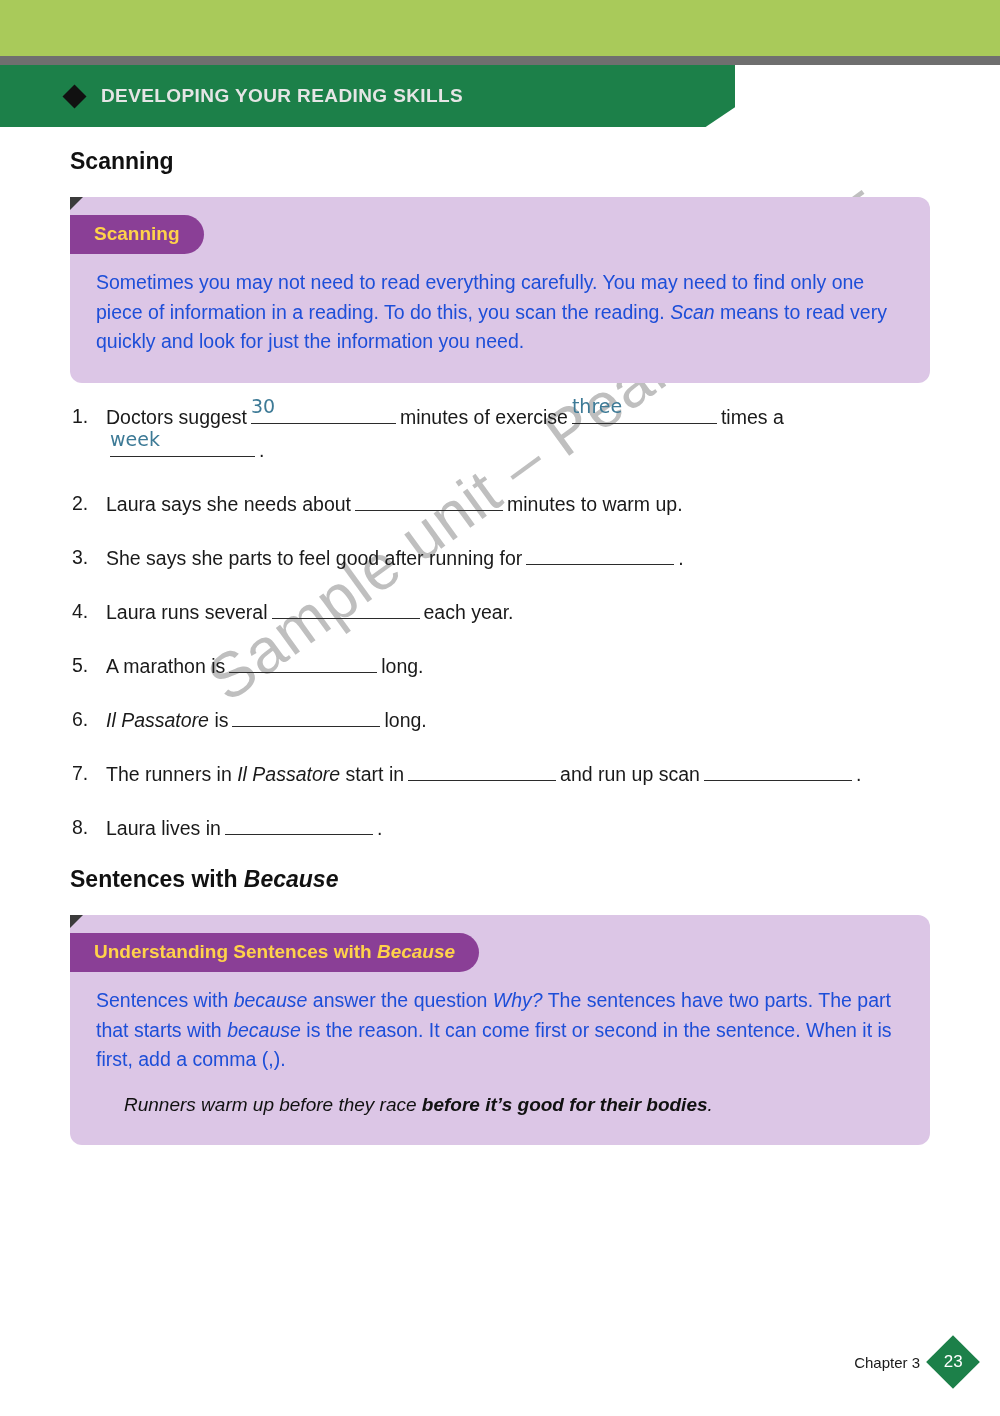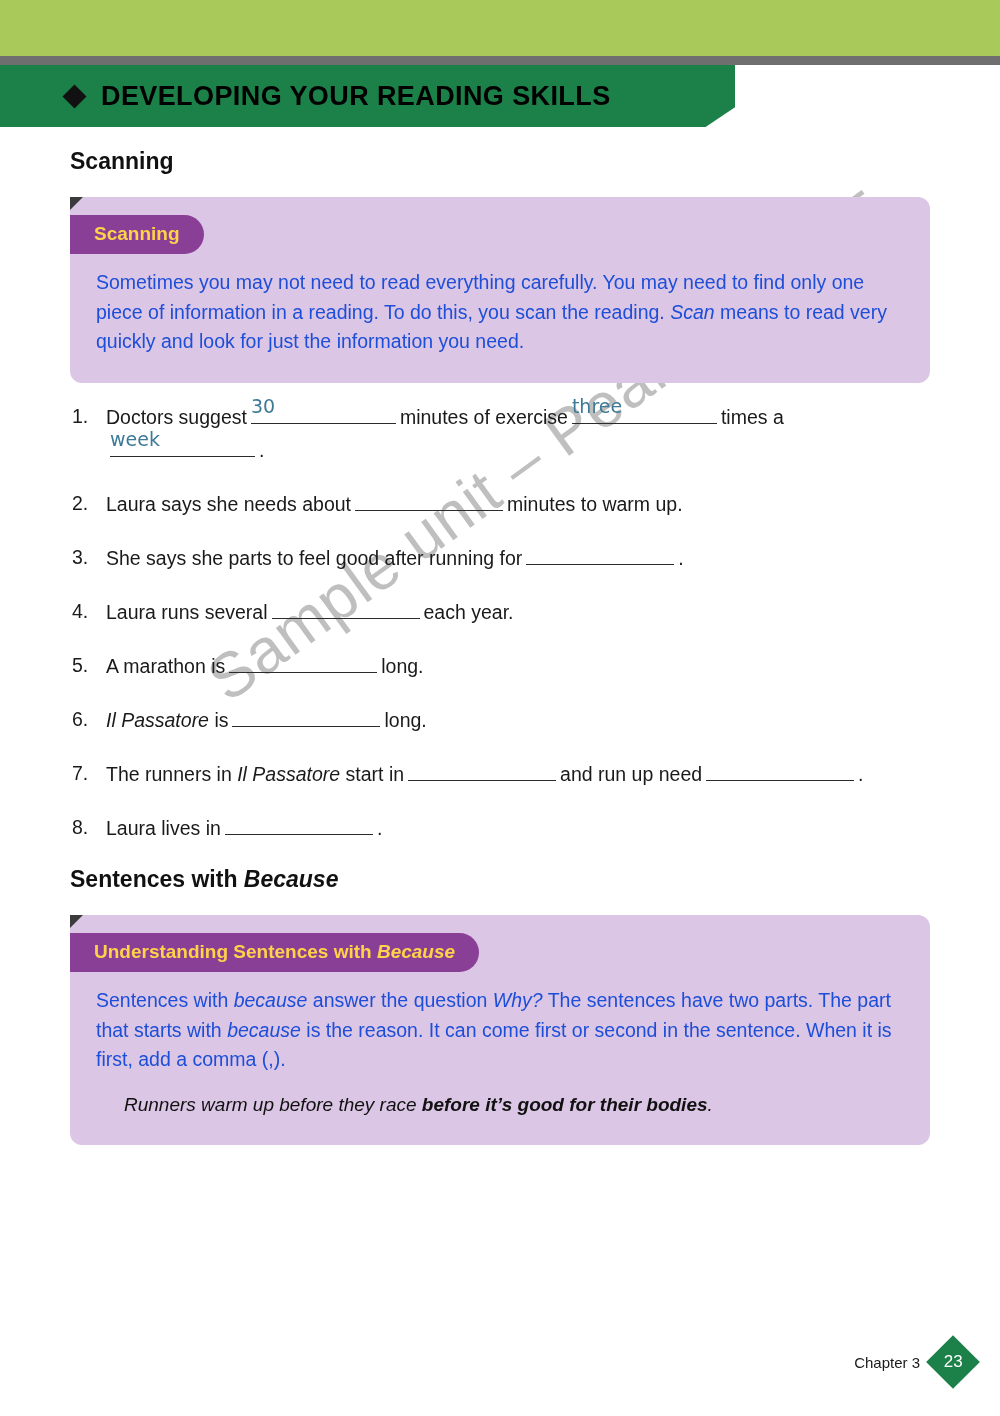--- a/index.html
+++ b/index.html
@@ -48,22 +48,22 @@
   }
   .banner-diamond {
     width: 17px;
     height: 17px;
     background: #111111;
     transform: rotate(45deg);
     margin-right: 18px;
     flex: 0 0 auto;
   }
   .banner-title {
-    color: #000000;
-    font-size: 27px;
+    color: #e5e5e5;
+    font-size: 19px;
     font-weight: bold;
     letter-spacing: 0.4px;
     white-space: nowrap;
   }
 
   
   .content {
     position: absolute;
     top: 148px;
     left: 70px;
@@ -243,21 +243,21 @@
   </div>
 
 
   <ol class="exercises" id="exercise-list">
       <li><span class="num">1.</span><span>Doctors suggest</span><span class="blank" style="width: 145px;"><span class="ans">30</span></span><span>minutes of exercise</span><span class="blank" style="width: 145px;"><span class="ans">three</span></span><span>times a</span><span class="blank" style="width: 145px;"><span class="ans">week</span></span><span>.</span></li>
       <li><span class="num">2.</span><span>Laura says she needs about</span><span class="blank" style="width: 148px;"></span><span>minutes to warm up.</span></li>
       <li><span class="num">3.</span><span>She says she parts to feel good after running for</span><span class="blank" style="width: 148px;"></span><span>.</span></li>
       <li><span class="num">4.</span><span>Laura runs several</span><span class="blank" style="width: 148px;"></span><span>each year.</span></li>
       <li><span class="num">5.</span><span>A marathon is</span><span class="blank" style="width: 148px;"></span><span>long.</span></li>
       <li><span class="num">6.</span><span class="ital">Il Passatore</span><span> is</span><span class="blank" style="width: 148px;"></span><span>long.</span></li>
-      <li><span class="num">7.</span><span>The runners in</span><span class="ital"> Il Passatore</span><span> start in</span><span class="blank" style="width: 148px;"></span><span>and run up need</span><span class="blank" style="width: 148px;"></span><span>.</span></li>
+      <li><span class="num">7.</span><span>The runners in</span><span class="ital"> Il Passatore</span><span> start in</span><span class="blank" style="width: 148px;"></span><span>and run up scan</span><span class="blank" style="width: 148px;"></span><span>.</span></li>
       <li><span class="num">8.</span><span>Laura lives in</span><span class="blank" style="width: 148px;"></span><span>.</span></li>
     </ol>
 
   <h2 class="sub-head">
     <span>Sentences with </span><span class="ital">Because</span>
   </h2>
 
   <div class="callout">
     <div class="callout-tab">
       <span>Understanding Sentences with </span><span class="ital">Because</span>

